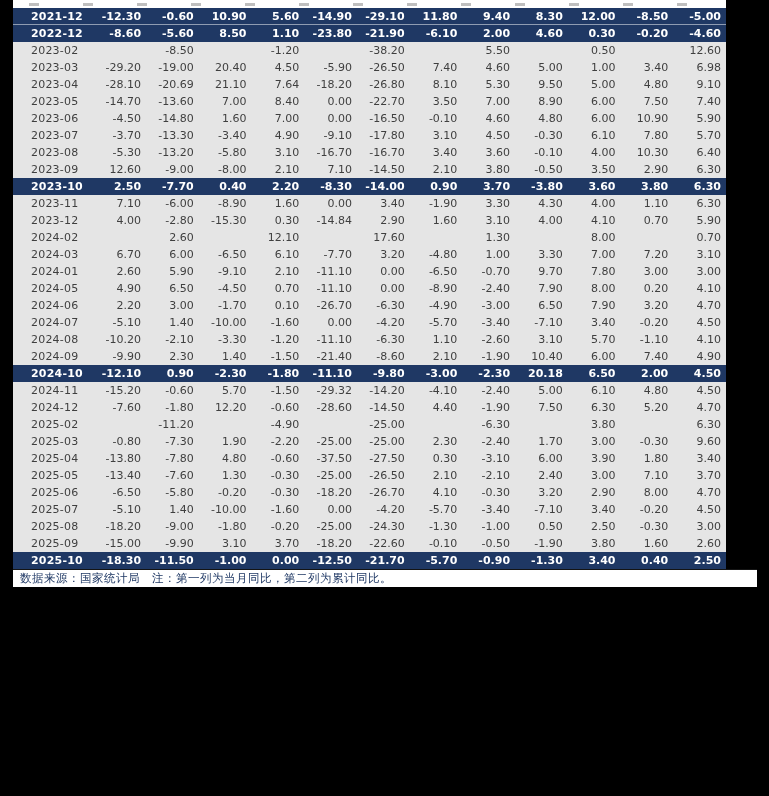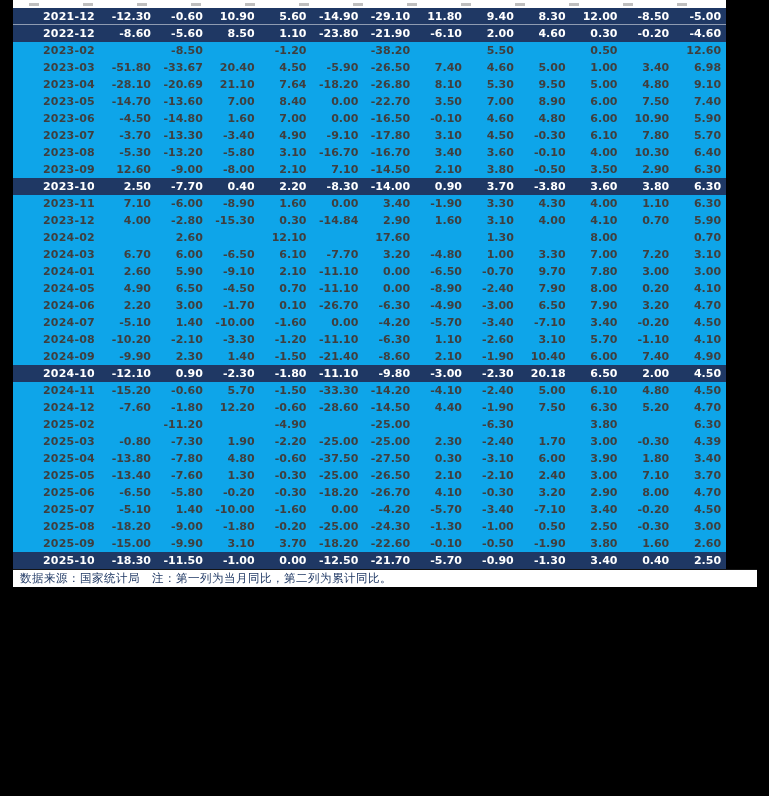--- a/index.html
+++ b/index.html
@@ -20,30 +20,29 @@
   }
   .clipped-strip::after{
     content:"";position:absolute;left:16px;right:4px;bottom:2px;height:3px;
     background:repeating-linear-gradient(90deg,
       #8a8a8a 0 10px, transparent 10px 54px);
     opacity:.55;
   }
   .rows{width:713px;}
   .row{
     display:flex;height:17px;align-items:center;
-    background:#0ea5e9;color:#3f3f3f;font-size:11px;line-height:17px;
+    background:#e5e5e5;color:#3f3f3f;font-size:11px;line-height:17px;
     white-space:nowrap;
-    font-weight:bold;
   }
   .row.hl{
     background:#1f3864;color:#fff;font-weight:bold;
   }
   .row.sep{ box-shadow: inset 0 -1px 0 rgba(255,255,255,.5); }
   .cell-date{
-    width:64px;padding-left:30px;box-sizing:content-box;
+    width:64px;padding-left:18px;box-sizing:content-box;
     text-align:left;letter-spacing:.2px;
   }
   .cell-num{
     width:54px;box-sizing:border-box;padding-right:5px;
     text-align:right;
   }
   .footnote{
     width:744px;height:18px;box-sizing:border-box;
     background:#fff;border-top:1px solid #141414;
     color:#1f3864;
@@ -101,22 +100,22 @@
           <span class="cell-num">-38.20</span>
           <span class="cell-num"></span>
           <span class="cell-num">5.50</span>
           <span class="cell-num"></span>
           <span class="cell-num">0.50</span>
           <span class="cell-num"></span>
           <span class="cell-num">12.60</span>
         </div>
         <div class="row">
           <span class="cell-date">2023-03</span>
-          <span class="cell-num">-51.80</span>
-          <span class="cell-num">-33.67</span>
+          <span class="cell-num">-29.20</span>
+          <span class="cell-num">-19.00</span>
           <span class="cell-num">20.40</span>
           <span class="cell-num">4.50</span>
           <span class="cell-num">-5.90</span>
           <span class="cell-num">-26.50</span>
           <span class="cell-num">7.40</span>
           <span class="cell-num">4.60</span>
           <span class="cell-num">5.00</span>
           <span class="cell-num">1.00</span>
           <span class="cell-num">3.40</span>
           <span class="cell-num">6.98</span>
@@ -390,21 +389,21 @@
           <span class="cell-num">6.50</span>
           <span class="cell-num">2.00</span>
           <span class="cell-num">4.50</span>
         </div>
         <div class="row">
           <span class="cell-date">2024-11</span>
           <span class="cell-num">-15.20</span>
           <span class="cell-num">-0.60</span>
           <span class="cell-num">5.70</span>
           <span class="cell-num">-1.50</span>
-          <span class="cell-num">-33.30</span>
+          <span class="cell-num">-29.32</span>
           <span class="cell-num">-14.20</span>
           <span class="cell-num">-4.10</span>
           <span class="cell-num">-2.40</span>
           <span class="cell-num">5.00</span>
           <span class="cell-num">6.10</span>
           <span class="cell-num">4.80</span>
           <span class="cell-num">4.50</span>
         </div>
         <div class="row">
           <span class="cell-date">2024-12</span>
@@ -442,21 +441,21 @@
           <span class="cell-num">-7.30</span>
           <span class="cell-num">1.90</span>
           <span class="cell-num">-2.20</span>
           <span class="cell-num">-25.00</span>
           <span class="cell-num">-25.00</span>
           <span class="cell-num">2.30</span>
           <span class="cell-num">-2.40</span>
           <span class="cell-num">1.70</span>
           <span class="cell-num">3.00</span>
           <span class="cell-num">-0.30</span>
-          <span class="cell-num">4.39</span>
+          <span class="cell-num">9.60</span>
         </div>
         <div class="row">
           <span class="cell-date">2025-04</span>
           <span class="cell-num">-13.80</span>
           <span class="cell-num">-7.80</span>
           <span class="cell-num">4.80</span>
           <span class="cell-num">-0.60</span>
           <span class="cell-num">-37.50</span>
           <span class="cell-num">-27.50</span>
           <span class="cell-num">0.30</span>

